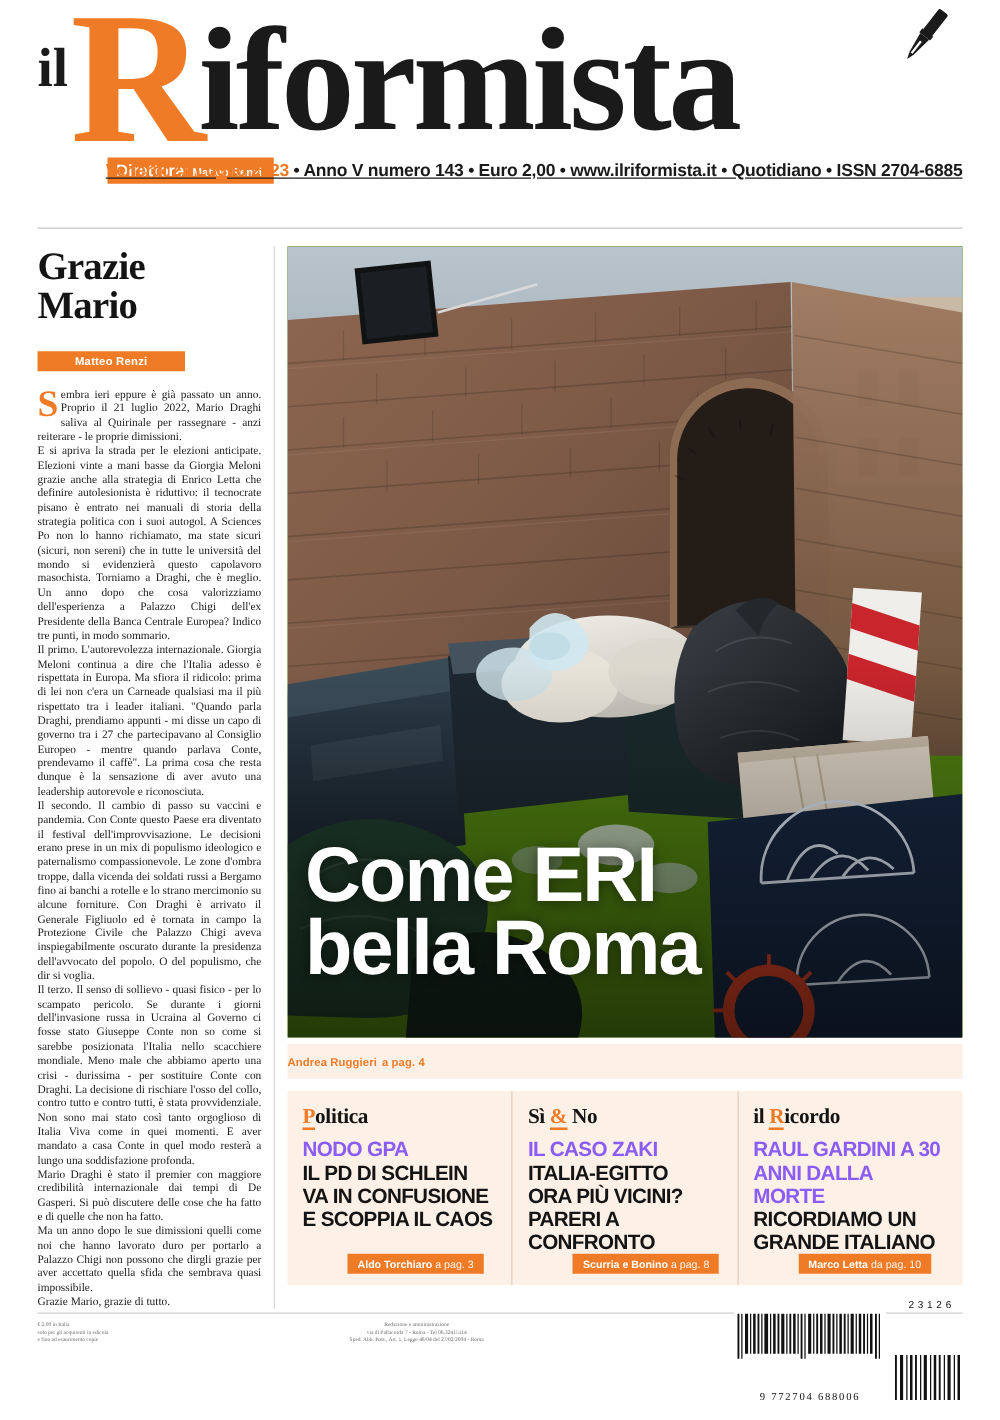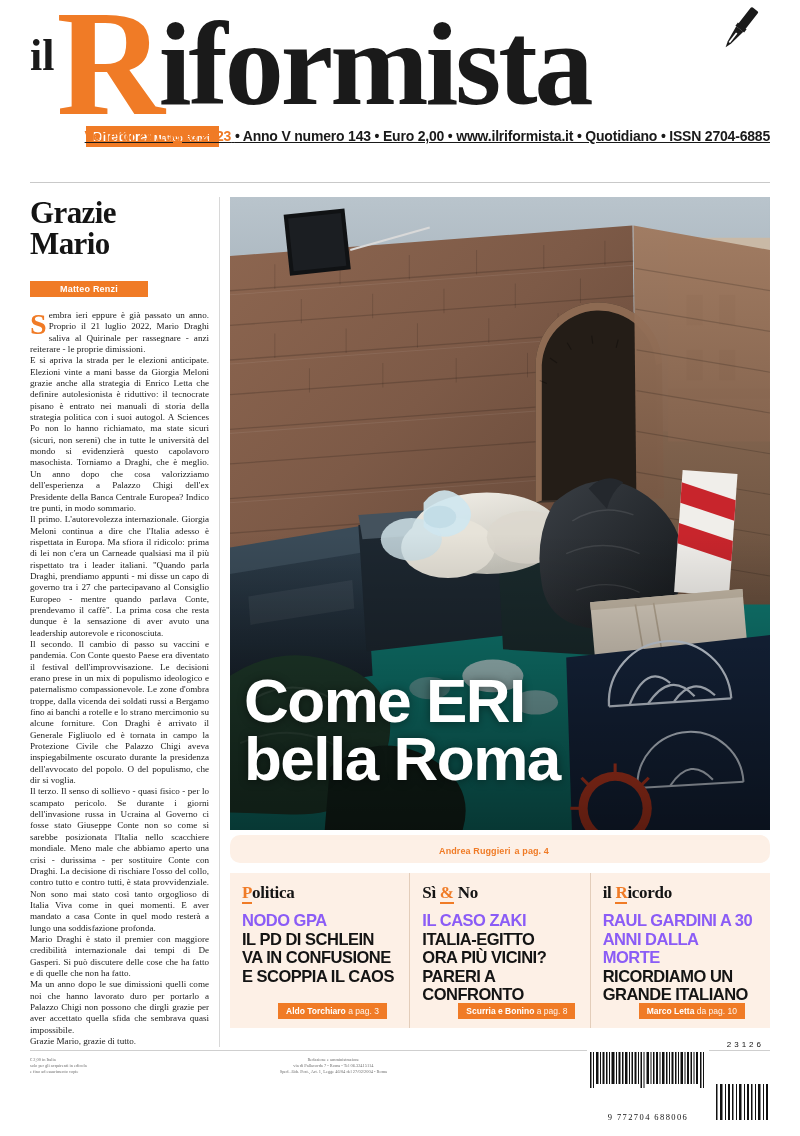--- a/index.html
+++ b/index.html
@@ -157,41 +157,40 @@
     color: #F07B26;
     font-family: "Liberation Serif", serif;
   }
 
   
   .hero {
     position: relative;
     width: 100%;
     height: 633px;
     overflow: hidden;
-    background: #0f766e;
+    background: #4d7c0f;
   }
   .hero-canvas { position: absolute; inset: 0; }
   .hero-headline {
     position: absolute;
     left: 14px;
     bottom: 42px;
     font-family: "Liberation Sans", sans-serif;
     font-weight: 700;
     font-size: 62px;
     line-height: 58px;
     color: #ffffff;
     letter-spacing: -1.5px;
     text-shadow: 0 1px 10px rgba(0,0,0,.45);
   }
   .hero-credit-bar {
     margin-top: 5px;
     background: #fdf0e6;
-    text-align: center;
+    text-align: left;
     padding: 5px 12px 5px 0;
-    border-radius: 10px;
   }
   .hero-credit {
     font-family: "Liberation Sans", sans-serif;
     font-size: 9px;
     font-weight: 700;
     color: #F07B26;
     letter-spacing: 0.1px;
   }
 
   

